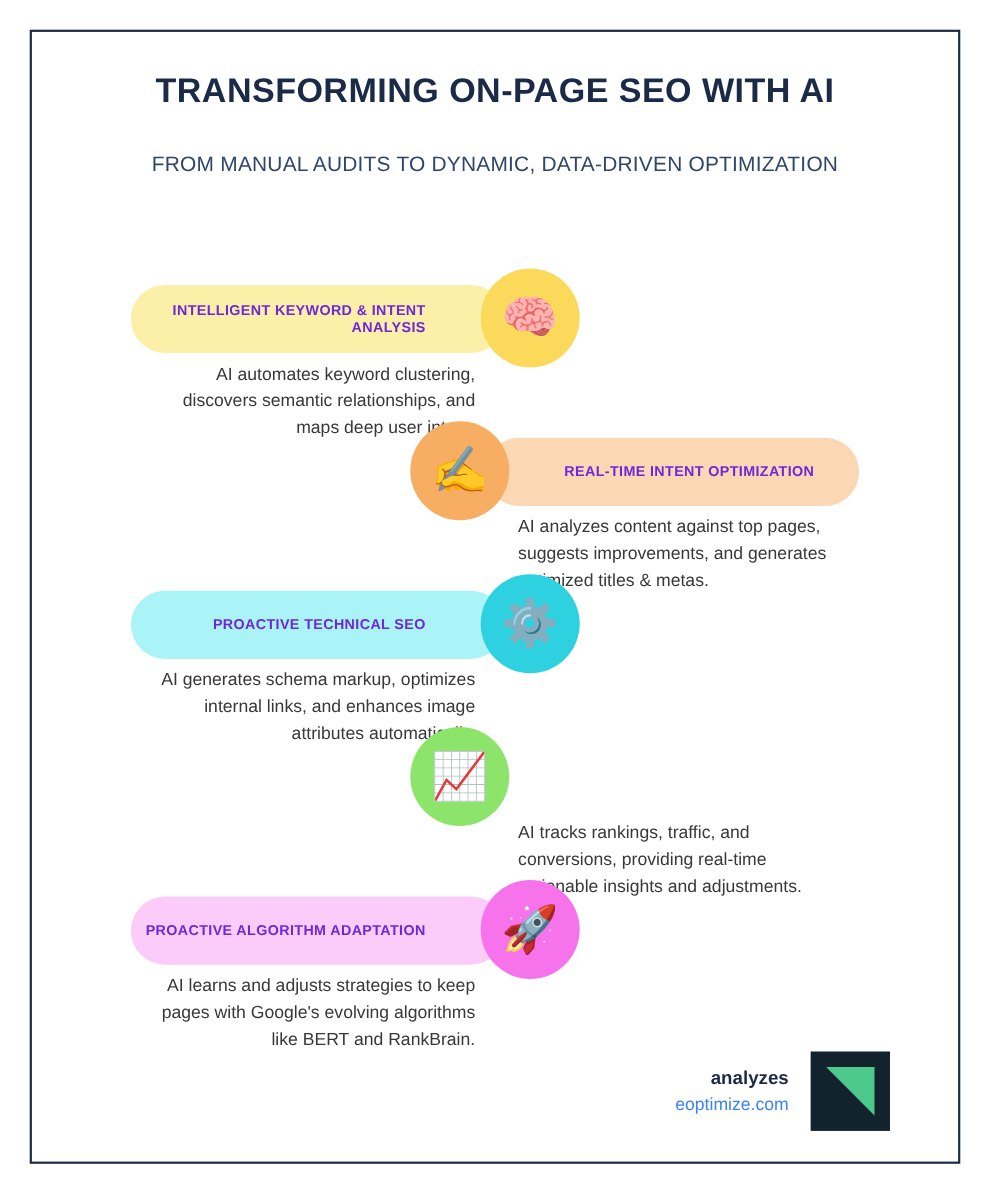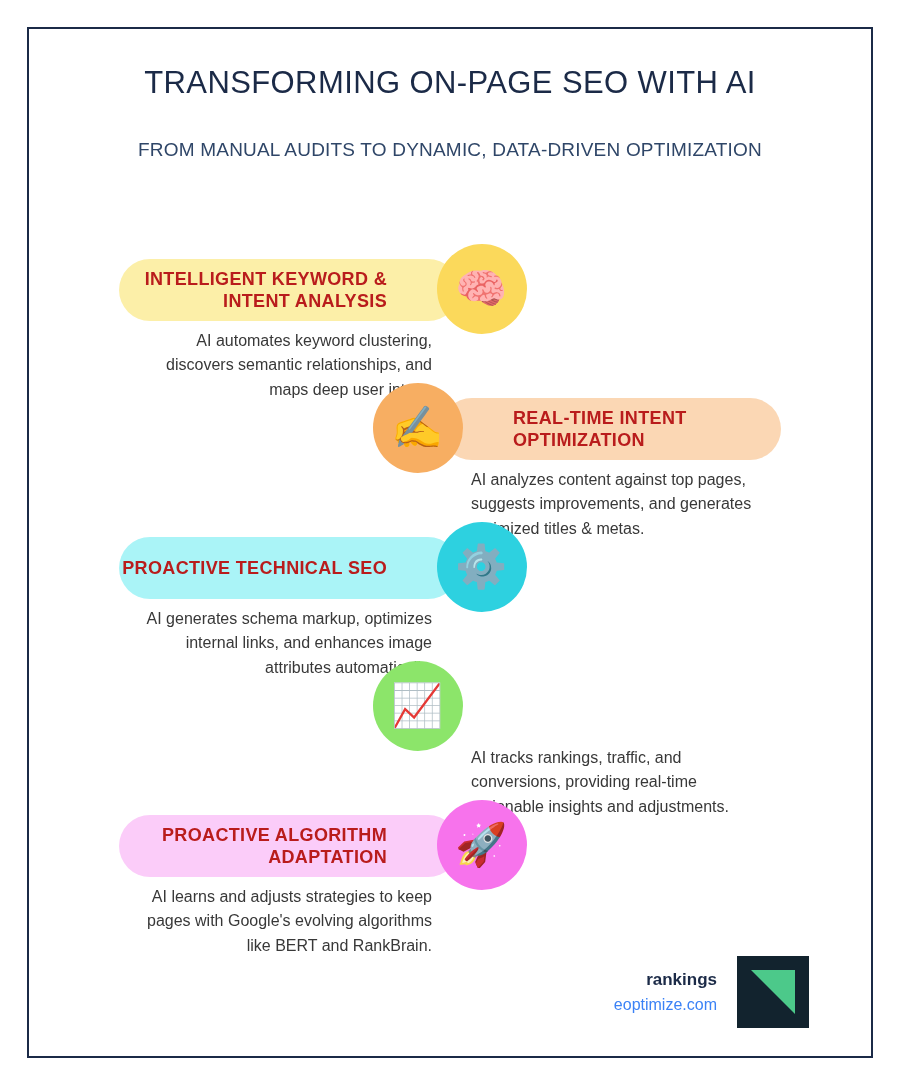--- a/index.html
+++ b/index.html
@@ -33,21 +33,21 @@
   
   .header {
     position: absolute;
     left: 0;
     top: 36px;
     width: 100%;
     text-align: center;
   }
   .title {
     font-size: 31px;
-    font-weight: normal;
+    font-weight: bold;
     letter-spacing: 0.4px;
     color: #1b2a47;
     line-height: 1.15;
     padding: 0 56px;
   }
   .subtitle {
     margin-top: 38px;
     font-size: 19px;
     font-weight: normal;
     letter-spacing: 0.2px;
@@ -76,24 +76,24 @@
     top: 48px;
     height: 62px;
     border-radius: 31px;
     display: flex;
     align-items: center;
   }
   .row.left .pill  { left: 90px;  width: 340px; justify-content: flex-end; padding-right: 72px; }
   .row.right .pill { right: 90px; width: 340px; justify-content: flex-start; padding-left: 72px; }
 
   .pill-label {
-    font-size: 18px;
+    font-size: 13px;
     font-weight: bold;
     letter-spacing: 0.35px;
-    color: #b91c1c;
+    color: #6d28d9;
     line-height: 1.25;
     white-space: pre-line;
   }
   .row.left .pill-label  { text-align: right; }
   .row.right .pill-label { text-align: left; }
 
   
   .badge {
     position: absolute;
     top: 33px;
@@ -191,21 +191,21 @@
           <div class="pill" style="background: rgb(251, 204, 249);">
             <div class="pill-label">PROACTIVE ALGORITHM ADAPTATION</div>
           </div>
           <div class="badge" style="background: rgb(247, 115, 236);">🚀</div>
           <div class="desc">AI learns and adjusts strategies to keep pages with Google's evolving algorithms like BERT and RankBrain.</div>
         </div>
       </div>
 
     <div class="footer">
       <div class="footer-text">
-        <div class="brand">rankings</div>
+        <div class="brand">analyzes</div>
         <div class="site">eoptimize.com</div>
       </div>
       <svg class="logo-mark" viewBox="0 0 72 72" style="background: rgb(18, 35, 46);">
         <rect x="0" y="0" width="72" height="72" id="logo-bg" fill="#12232E"></rect>
         <polygon points="14,14 58,14 58,58" id="logo-tri" fill="#4CC98A"></polygon>
       </svg>
     </div>
 
   </div>
 </div>

